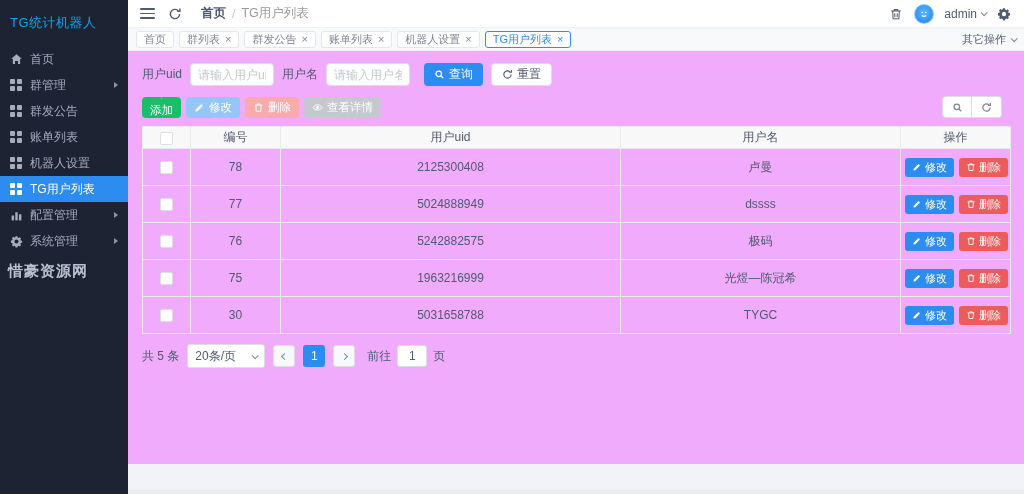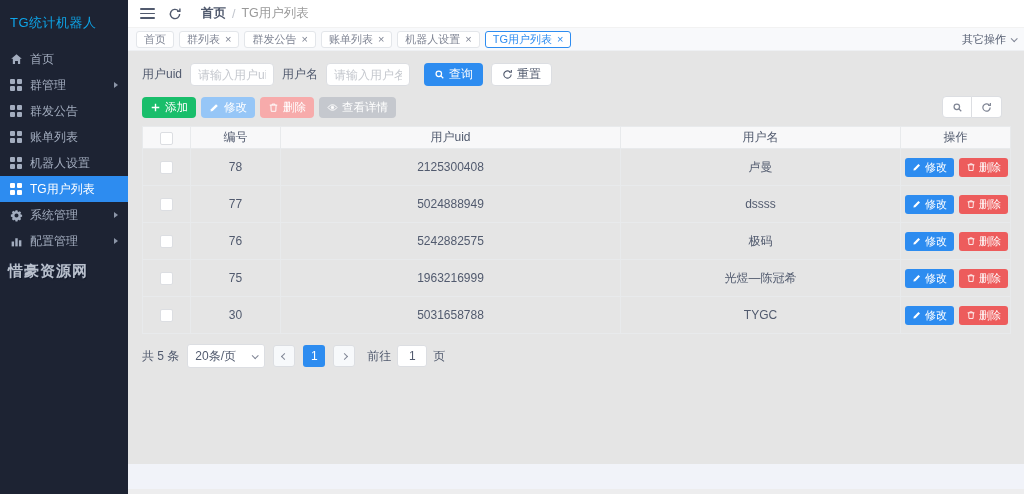--- a/index.html
+++ b/index.html
@@ -44,31 +44,31 @@
   .chev.right { transform:rotate(-45deg); }
 
   
   .tabsbar { height:23px; background:#f8f9fb; border-bottom:1px solid #eef0f3; display:flex; align-items:center; padding:0 8px; gap:5px; flex-shrink:0; }
   .tag-tab { display:inline-flex; align-items:center; gap:5px; height:17px; padding:0 7px; background:#fff; border:1px solid #e3e6ea; border-radius:3px; font-size:11px; color:#808695; cursor:pointer; white-space:nowrap; }
   .tag-tab.active { color:#2d8cf0; border-color:#2d8cf0; }
   .tag-close { font-size:11px; line-height:1; color:inherit; cursor:pointer; }
   .tabs-more { margin-left:auto; display:flex; align-items:center; gap:5px; font-size:11px; color:#515a6e; cursor:pointer; padding-left:10px;justify-content:flex-end; }
 
   
-  .content { flex:1; background:#e5e5e5; padding:10px 22px 0 14px; overflow:hidden; }
+  .content { flex:1; background:#f0abfc; padding:10px 22px 0 14px; overflow:hidden; }
 
   .filter-row { display:flex; align-items:center; gap:8px; margin:2px 0 10px 0; }
   .f-label { font-size:12px; color:#515a6e; }
   .f-input { width:84px; height:23px; border:1px solid #dcdee2; border-radius:4px; padding:0 7px; font-size:12px; color:#515a6e; outline:none; font-family:inherit; }
   .f-input::placeholder { color:#c5c8ce; }
   .btn { display:inline-flex; align-items:center; justify-content:center; gap:4px; height:23px; padding:0 10px; border:none; border-radius:4px; font-size:12px; cursor:pointer; font-family:inherit; white-space:nowrap; }
   .btn svg { width:11px; height:11px; }
   .btn-primary { background:#2d8cf0; color:#fff; }
   .btn-default { background:#fff; color:#515a6e; border:1px solid #dcdee2; }
-  .btn-success { background:#19be6b; color:#fff; }
+  .btn-success { background:#19be6b; color:#fff;flex-direction:column; }
   .btn-primary-light { background:#96c6f7; color:#fff; }
   .btn-danger-light { background:#f7abab; color:#fff; }
   .btn-gray { background:#c5c8ce; color:#fff; }
   .toolbar-row { display:flex; align-items:center; gap:5px; margin-bottom:8px; }
   .toolbar-row .btn { height:21px; font-size:11.5px; padding:0 8px; }
   .tools-right { margin-left:auto; display:flex; }
   .sq-btn { width:30px; height:22px; background:#fff; border:1px solid #dcdee2; display:inline-flex; align-items:center; justify-content:center; color:#808695; cursor:pointer; }
   .sq-btn svg { width:11px; height:11px; }
   .sq-btn:first-child { border-radius:4px 0 0 4px; }
   .sq-btn:last-child { border-radius:0 4px 4px 0; border-left:none; }
@@ -172,36 +172,36 @@
               <i></i>
               <i></i>
             </span>
           </span>
         <span class="mi-label">TG用户列表</span>
       </div>
 
       <div class="menu-item">
         <span class="mi-icon">
             <svg viewBox="0 0 16 16" fill="currentColor">
-              <path fill-rule="evenodd" d="M6.8 1.5h2.4l.3 1.6a5 5 0 0 1 1.2.5l1.3-.9 1.7 1.7-.9 1.3q.3.6.5 1.2l1.6.3v2.4l-1.6.3a5 5 0 0 1-.5 1.2l.9 1.3-1.7 1.7-1.3-.9q-.6.3-1.2.5l-.3 1.6H6.8l-.3-1.6a5 5 0 0 1-1.2-.5l-1.3.9-1.7-1.7.9-1.3q-.3-.6-.5-1.2l-1.6-.3V6.8l1.6-.3q.2-.6.5-1.2l-.9-1.3 1.7-1.7 1.3.9q.6-.3 1.2-.5ZM8 5.5A2.5 2.5 0 1 0 8 10.5 2.5 2.5 0 0 0 8 5.5Z"></path>
-            </svg>
-          </span>
-        <span class="mi-label">系统管理</span>
-        <span class="mi-arrow"></span>
-      </div>
-
-      <div class="menu-item">
-        <span class="mi-icon">
-            <svg viewBox="0 0 16 16" fill="currentColor">
               <rect x="2" y="8" width="3" height="6"></rect>
               <rect x="6.5" y="4" width="3" height="10"></rect>
               <rect x="11" y="6.5" width="3" height="7.5"></rect>
             </svg>
           </span>
         <span class="mi-label">配置管理</span>
+        <span class="mi-arrow"></span>
+      </div>
+
+      <div class="menu-item">
+        <span class="mi-icon">
+            <svg viewBox="0 0 16 16" fill="currentColor">
+              <path fill-rule="evenodd" d="M6.8 1.5h2.4l.3 1.6a5 5 0 0 1 1.2.5l1.3-.9 1.7 1.7-.9 1.3q.3.6.5 1.2l1.6.3v2.4l-1.6.3a5 5 0 0 1-.5 1.2l.9 1.3-1.7 1.7-1.3-.9q-.6.3-1.2.5l-.3 1.6H6.8l-.3-1.6a5 5 0 0 1-1.2-.5l-1.3.9-1.7-1.7.9-1.3q-.3-.6-.5-1.2l-1.6-.3V6.8l1.6-.3q.2-.6.5-1.2l-.9-1.3 1.7-1.7 1.3.9q.6-.3 1.2-.5ZM8 5.5A2.5 2.5 0 1 0 8 10.5 2.5 2.5 0 0 0 8 5.5Z"></path>
+            </svg>
+          </span>
+        <span class="mi-label">系统管理</span>
         <span class="mi-arrow"></span>
       </div>
 
     </nav>
     <div class="watermark">惜豪资源网</div>
   </aside>
 
   <div class="main">
 
     <header class="topbar">
@@ -214,20 +214,43 @@
         <span class="icon-btn">
           <svg viewBox="0 0 16 16" fill="none" stroke="currentColor" stroke-width="1.6">
               <path d="M13.3 8a5.3 5.3 0 1 1-1.5-3.7"></path>
               <path d="M13.6 1.6v3.2h-3.2"></path>
             </svg>
         </span>
         <span class="crumb">
           <span class="crumb-home">首页</span>
           <span class="crumb-sep">/</span>
           <span class="crumb-cur">TG用户列表</span>
+        </span>
+      </div>
+      <div class="tb-right">
+        <span class="icon-btn">
+          <svg viewBox="0 0 16 16" fill="none" stroke="currentColor" stroke-width="1.2">
+              <path d="M2.5 4.5h11M6 4.5V3h4v1.5M4.2 4.5l.5 9h6.6l.5-9M6.6 7v4.5M9.4 7v4.5"></path>
+            </svg>
+        </span>
+        <span class="avatar">
+          <svg viewBox="0 0 16 16" fill="none" stroke="#fff" stroke-width="1.4">
+              <circle cx="5.5" cy="6" r="1" fill="#fff" stroke="none"></circle>
+              <circle cx="10.5" cy="6" r="1" fill="#fff" stroke="none"></circle>
+              <path d="M5 10q3 2.4 6 0"></path>
+            </svg>
+        </span>
+        <span class="username">
+          <span>admin</span>
+          <i class="chev down"></i>
+        </span>
+        <span class="icon-btn">
+          <svg viewBox="0 0 16 16" fill="currentColor">
+              <path fill-rule="evenodd" d="M6.8 1.5h2.4l.3 1.6a5 5 0 0 1 1.2.5l1.3-.9 1.7 1.7-.9 1.3q.3.6.5 1.2l1.6.3v2.4l-1.6.3a5 5 0 0 1-.5 1.2l.9 1.3-1.7 1.7-1.3-.9q-.6.3-1.2.5l-.3 1.6H6.8l-.3-1.6a5 5 0 0 1-1.2-.5l-1.3.9-1.7-1.7.9-1.3q-.3-.6-.5-1.2l-1.6-.3V6.8l1.6-.3q.2-.6.5-1.2l-.9-1.3 1.7-1.7 1.3.9q.6-.3 1.2-.5ZM8 5.5A2.5 2.5 0 1 0 8 10.5 2.5 2.5 0 0 0 8 5.5Z"></path>
+            </svg>
         </span>
       </div>
     </header>
 
     <div class="tabsbar">
       <span class="tag-tab">
         <span>首页</span>
       </span>
       <span class="tag-tab">
         <span>群列表</span>

